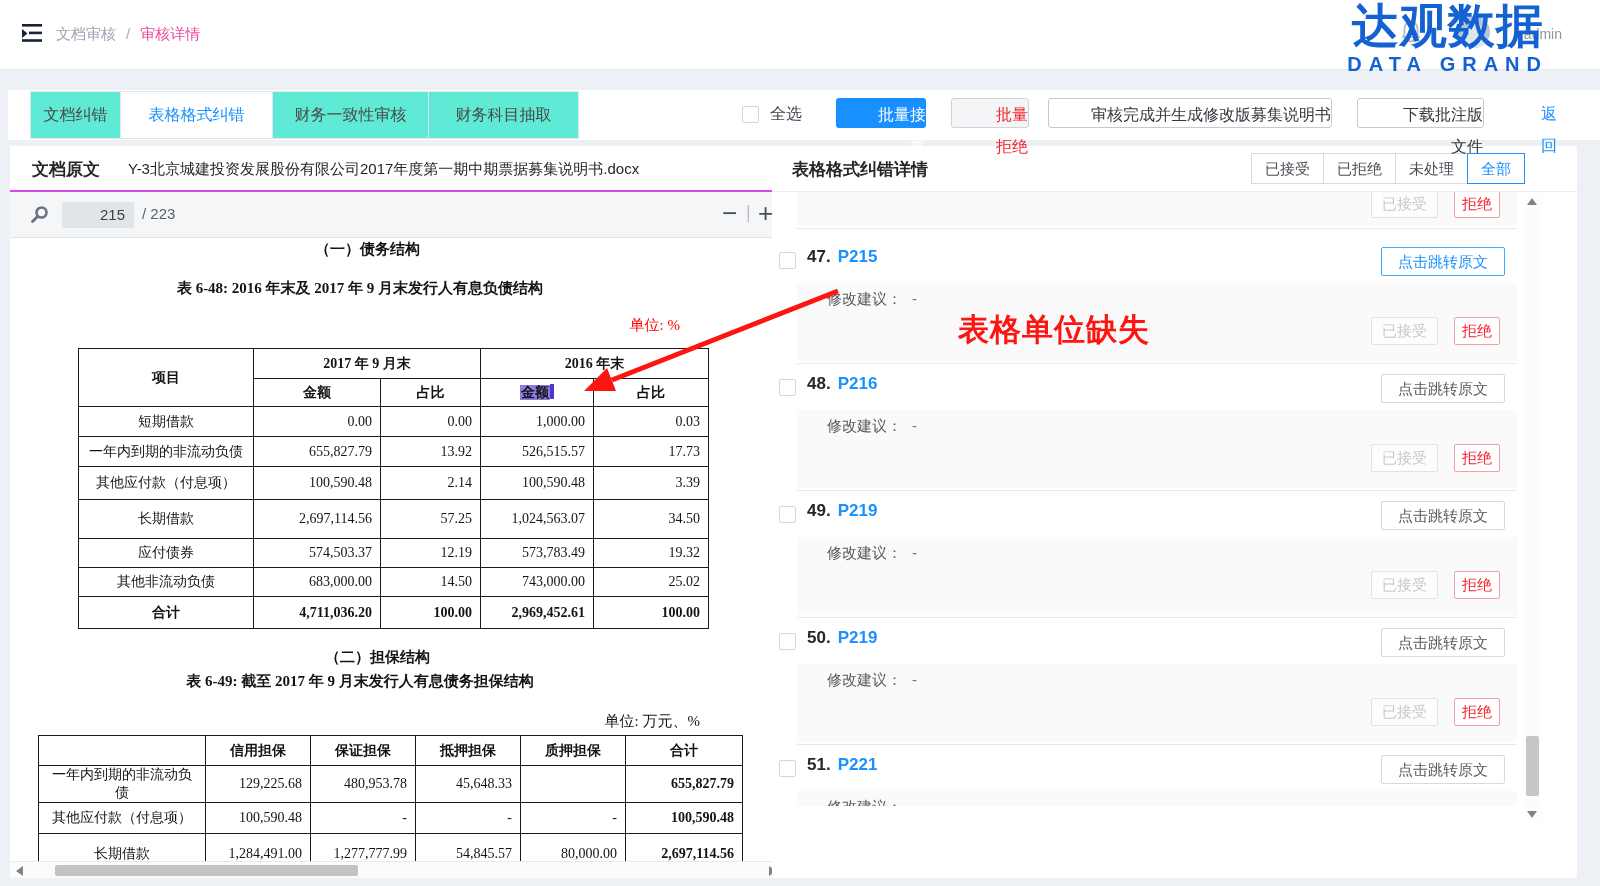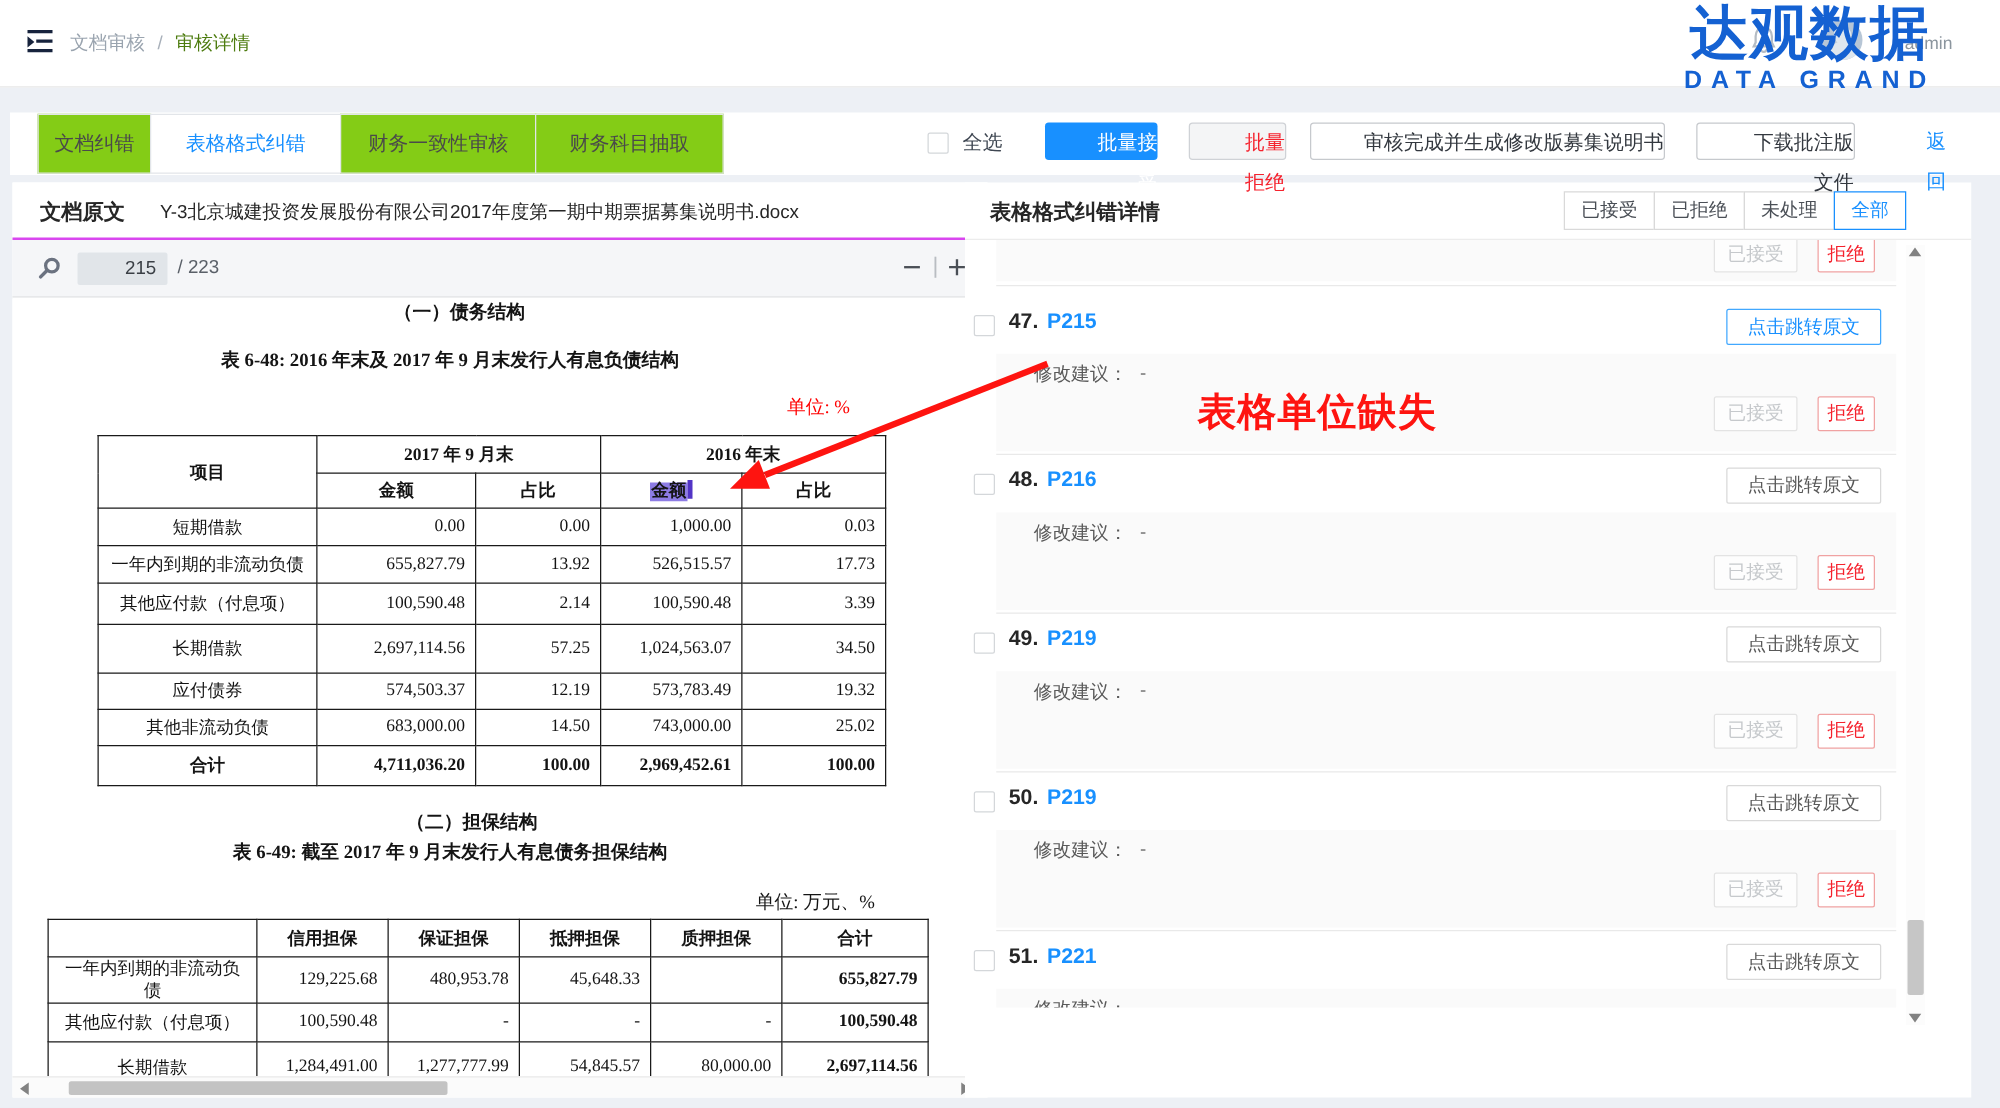--- a/index.html
+++ b/index.html
@@ -5,34 +5,34 @@
   * { margin:0; padding:0; box-sizing:border-box; }
   html,body { width:1600px; height:886px; }
   body { font-family:"Liberation Sans","DejaVu Sans",sans-serif; background:#e9eef6; overflow:hidden; }
   .page { position:relative; width:1600px; height:886px; background:#edf0f5; overflow:hidden; }
 
   
   .topbar { position:absolute; left:0; top:0; width:1600px; height:70px; background:#fff; border-bottom:1px solid #e8e8e8; z-index:3; }
   .fold-icon { position:absolute; left:20px; top:22px; width:24px; height:22px; cursor:pointer; }
   .crumb { position:absolute; left:56px; top:25px; font-size:15px; color:#9aa4af; }
   .crumb .sep { margin:0 10px; color:#a8b0ba; }
-  .crumb .cur { color:#4d7c0f; }
+  .crumb .cur { color:#ec4899; }
   .hdr-user { position:absolute; right:30px; top:14px; height:40px; color:#8b959e; z-index:2; }
   .bell { position:absolute; right:148px; top:6px; }
   .avatar { position:absolute; right:80px; top:2px; width:32px; height:32px; border-radius:50%; background:#b7c6d6; overflow:hidden; }
   .avatar:after { content:""; position:absolute; left:9px; top:5px; width:14px; height:14px; border-radius:50%; background:#dfe7ee; box-shadow:0 16px 0 4px #dfe7ee; }
   .uname { position:absolute; right:8px; top:12px; font-size:14px; }
   .logo { position:absolute; right:52px; top:2px; text-align:center; color:#1461d2; z-index:6; line-height:1; }
   .logo-cn { font-size:47px; font-weight:900; letter-spacing:1px; }
   .logo-en { font-size:20px; font-weight:700; letter-spacing:7px; margin-top:5px; }
 
   
   .tabstrip { position:absolute; left:8px; top:90px; width:1592px; height:50px; background:#fff; z-index:2; }
   .tabs { position:absolute; left:22px; top:1px; display:flex; height:48px; }
-  .tab { display:flex; align-items:center; justify-content:center; font-size:16px; color:#4a4a4a; background:#84cc16; border:1px solid #e2e5e9; margin-left:-1px; cursor:pointer; }
+  .tab { display:flex; align-items:center; justify-content:center; font-size:16px; color:#4a4a4a; background:#5eead4; border:1px solid #e2e5e9; margin-left:-1px; cursor:pointer; }
   .tab:nth-child(1){ width:91px; margin-left:0; }
   .tab:nth-child(2){ width:153px; }
   .tab:nth-child(3){ width:157px; }
   .tab:nth-child(4){ width:151px; }
   .tab.active { background:#fff; color:#1890ff; }
   .chk { width:17px; height:17px; background:#fff; border:1px solid #d4d7da; border-radius:2px; cursor:pointer; }
   .chk-all { position:absolute; left:734px; top:16px; }
   .lbl-all { position:absolute; left:762px; top:14px; font-size:16px; color:#3f4752; }
   .btn { position:absolute; top:8px; height:30px; font-size:16px; text-align:right; line-height:32px; border-radius:3px; cursor:pointer;padding-left:39px; }
   .btn-accept-all { left:828px; width:90px; background:#1890ff; color:#fff; line-height:34px; border:none; }

